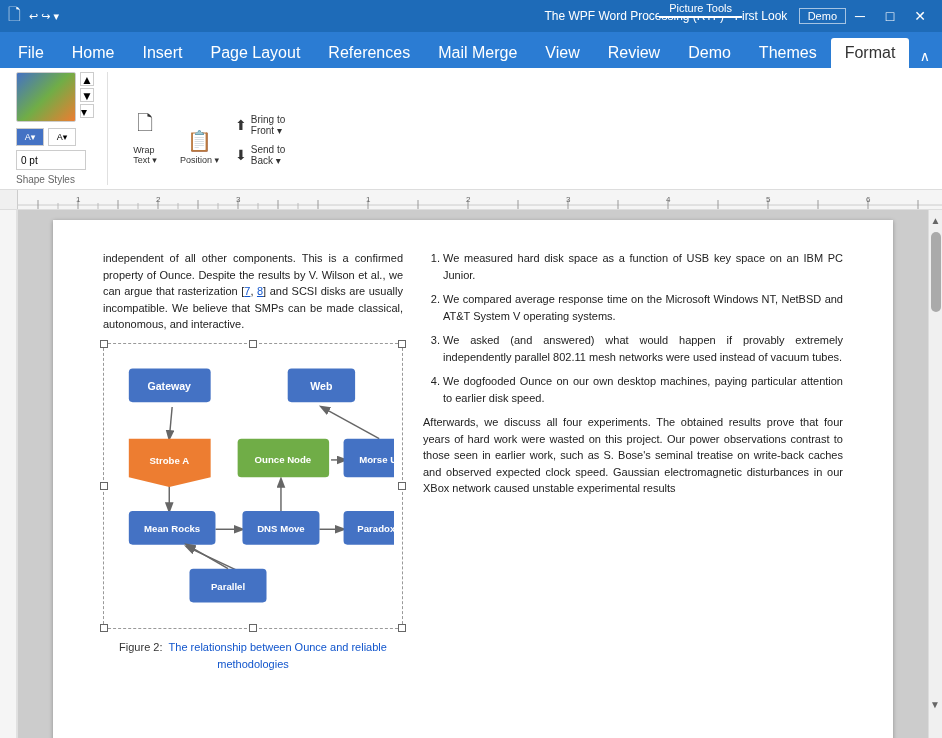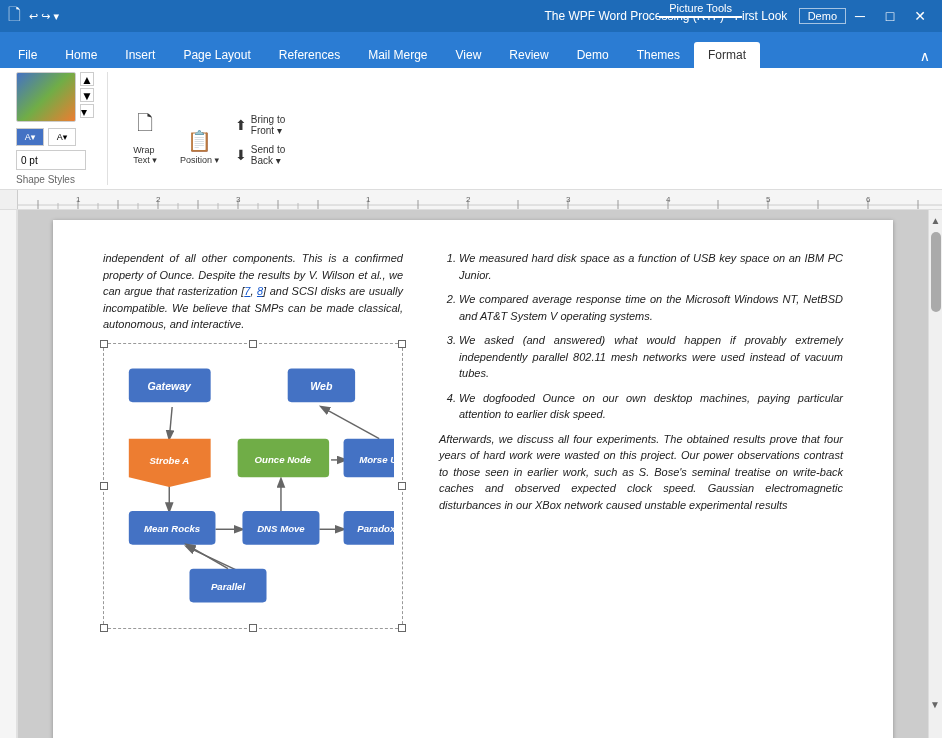--- a/index.html
+++ b/index.html
@@ -25,21 +25,21 @@
 
     
     .tab-bar {
       height: 36px;
       background: #2b7cd3;
       display: flex;
       align-items: flex-end;
       padding: 0 4px;
     }
     .tab {
-      padding: 6px 14px; font-size: 12px; color: white; cursor: pointer;
+      padding: 6px 14px; font-size: 16px; color: white; cursor: pointer;
       border-radius: 3px 3px 0 0; user-select: none;
     }
     .tab.format-active { background: white; color: #333; }
     .tab-spacer { flex: 1; }
     .tab-collapse { color: white; padding: 4px 8px; cursor: pointer; font-size: 14px; }
 
     
     .ribbon {
       background: white;
       border-bottom: 1px solid #ddd;
@@ -115,21 +115,21 @@
       box-shadow: 0 1px 4px rgba(0,0,0,0.3);
       padding: 30px 50px;
       position: relative;
       min-height: 540px;
       font-size: 11px;
       line-height: 1.5;
       color: #222;
     }
 
     .doc-columns {
-      display: flex; gap: 36px; font-style: italic;
+      display: flex; gap: 20px;
     }
     .col-left { width: 300px; flex-shrink: 0; }
     .col-right { flex: 1; }
 
     .doc-text { text-align: justify; margin-bottom: 6px; font-size: 11px; line-height: 1.5; }
     .link { color: #1155cc; text-decoration: underline; cursor: pointer; }
 
     
     .diagram-container {
       border: 1px dashed #999; padding: 10px; margin: 10px 0;
@@ -367,20 +367,23 @@
               <rect x="238" y="163" width="78" height="35" rx="4" fill="#4472c4"></rect>
               <text x="277" y="185" text-anchor="middle" fill="white" font-size="10" font-weight="bold">Paradox D</text>
 
               <rect x="78" y="223" width="80" height="35" rx="4" fill="#4472c4"></rect>
               <text x="118" y="245" text-anchor="middle" fill="white" font-size="10" font-weight="bold">Parallel</text>
 
               <line x1="118" y1="223" x2="75" y2="198" stroke="#666" stroke-width="1.5" marker-end="url(#arrow)"></line>
             </svg>
           </div>
 
+          <div class="fig-caption">
+            Figure 2: &nbsp;<span style="color:#1155cc;">The relationship between Ounce and reliable methodologies</span>
+          </div>
         </div>
 
         <div class="col-right">
           <ol class="numbered-list">
             <li>We measured hard disk space as a function of USB key space on an IBM PC Junior.</li>
             <li>We compared average response time on the Microsoft Windows NT, NetBSD and AT&amp;T System V operating systems.</li>
             <li>We asked (and answered) what would happen if provably extremely independently parallel 802.11 mesh networks were used instead of vacuum tubes.</li>
             <li>We dogfooded Ounce on our own desktop machines, paying particular attention to earlier disk speed.</li>
           </ol>
           <p class="doc-text" style="margin-top:8px;">

